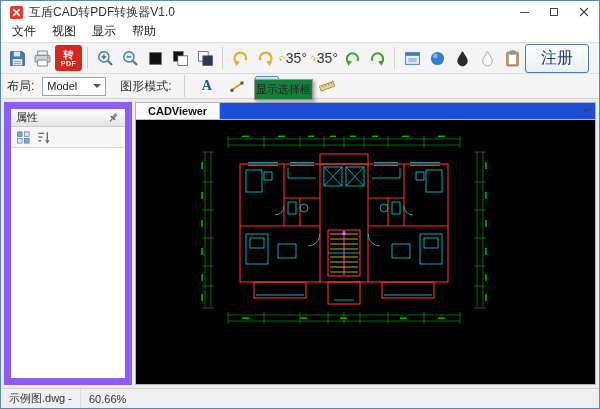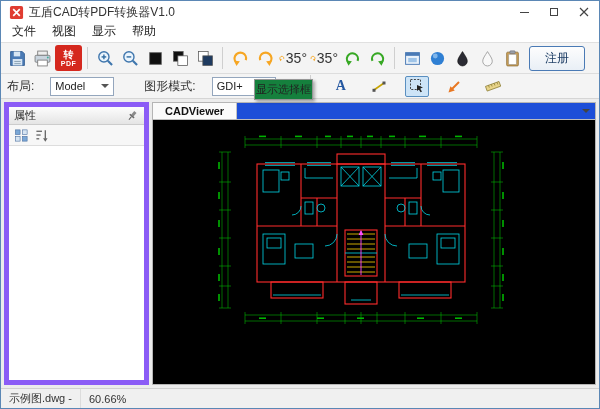--- a/index.html
+++ b/index.html
@@ -19,32 +19,32 @@
   .menu-item{padding:2px 8px;font-size:12px;color:#222}
   
   .toolbar{height:31px;background:#f4f4f4;border-bottom:1px solid #ddd;display:flex;align-items:center;padding:0 4px;gap:1px;flex:0 0 auto}
   .tbtn{width:24px;height:26px;display:flex;align-items:center;justify-content:center;border:1px solid transparent;border-radius:2px;flex:0 0 auto}
   .tbtn.wide{width:30px;gap:1px}
   .tsep{width:1px;height:22px;background:#cfcfcf;margin:0 4px;flex:0 0 auto}
   .pdf-btn{width:27px;height:26px;background:#d5281e;border-radius:3px;color:#fff;display:flex;flex-direction:column;align-items:center;justify-content:center;line-height:1;flex:0 0 auto}
   .pdf-btn .l1{font-size:10px;font-weight:bold}
   .pdf-btn .l2{font-size:7px;font-weight:bold;letter-spacing:.5px}
   .deg{font-size:14px;color:#333}
-  .register-btn{margin-left:auto;margin-right:10px;padding:3px 15px;font-size:12px;color:#1f3f66;background:linear-gradient(#fdfdfd,#e9eff6);border:1px solid #4a7ab5;border-radius:3px;flex:0 0 auto}
-  .toolbar2{height:25px;background:#f4f4f4;border-bottom:1px solid #d5d5d5;display:flex;align-items:center;padding:0 6px;gap:14px;flex:0 0 auto}
+  .register-btn{margin-left:auto;margin-right:10px;padding:3px 15px;font-size:16px;color:#1f3f66;background:linear-gradient(#fdfdfd,#e9eff6);border:1px solid #4a7ab5;border-radius:3px;flex:0 0 auto}
+  .toolbar2{height:25px;background:#f4f4f4;border-bottom:1px solid #d5d5d5;display:flex;align-items:center;padding:0 6px;gap:6px;flex:0 0 auto}
   .tb2-label{font-size:12px;color:#333;margin-right:2px;white-space:nowrap}
-  .select{height:19px;min-width:64px;background:#fff;border:1px solid #94a6bd;display:flex;align-items:center;font-size:11px;padding:0 4px;margin-right:16px}
+  .select{height:19px;min-width:64px;background:#fff;border:1px solid #94a6bd;display:flex;align-items:center;font-size:11px;padding:0 4px;margin-right:8px}
   .select .val{flex:1}
   .select .arrow{width:0;height:0;border:4px solid transparent;border-top-color:#555;margin-top:4px;margin-left:4px}
   .tbtn2{width:24px;height:21px;display:flex;align-items:center;justify-content:center;border:1px solid transparent;border-radius:2px;flex:0 0 auto}
   .tbtn2.pressed{background:#cde4f7;border-color:#5a8fc0}
   .font-a{font-family:"Liberation Serif","DejaVu Serif",serif;font-size:14px;font-weight:bold;color:#2457a0}
   
   .content{flex:1;display:flex;padding:3px;gap:3px;background:#ececec;min-height:0}
-  .sidebar{width:145px;background:#14532d;border:5px solid #8b5cf6;display:flex;flex-direction:column;flex:0 0 auto}
+  .sidebar{width:128px;background:#14532d;border:7px solid #8b5cf6;display:flex;flex-direction:column;flex:0 0 auto}
   .sidebar-header{height:18px;background:linear-gradient(#fdfdfd,#e4e4e4);border-bottom:1px solid #ccc;display:flex;align-items:center;padding:0 5px;font-size:11px;color:#222}
   .sidebar-header .pin{margin-left:auto}
   .sidebar-tools{height:21px;border-bottom:1px solid #ddd;display:flex;align-items:center;padding:0 3px;gap:2px;background:#f7f7f7}
   .stbtn{width:19px;height:17px;display:flex;align-items:center;justify-content:center;border:1px solid transparent;border-radius:2px}
   .sidebar-body{flex:1;background:#fff}
   .main{flex:1;display:flex;flex-direction:column;min-width:0;border:1px solid #b5b5b5}
   .tabbar{height:17px;background:#1d4ed8;border-bottom:1px solid #bdbdbd;display:flex;align-items:stretch}
   .tab{padding:0 12px;background:#fafafa;border-right:1px solid #c2c2c2;font-size:11px;font-weight:bold;color:#111;display:flex;align-items:center}
   .tab-dd{margin-left:auto;width:18px;display:flex;align-items:center;justify-content:center}
   .tab-dd i{width:0;height:0;border:4px solid transparent;border-top-color:#444;margin-top:4px}
@@ -225,24 +225,20 @@
     <button class="register-btn">注册</button>
   </div>
 
   <div class="toolbar2">
     <span class="tb2-label">布局:</span>
     <div class="select">
       <span class="val">Model</span>
       <i class="arrow"></i>
     </div>
     <span class="tb2-label">图形模式:</span>
-    <div class="select">
-      <span class="val">GDI+</span>
-      <i class="arrow"></i>
-    </div>
     <div class="tsep"></div>
     <div class="tbtn2">
       <span class="font-a">A</span>
     </div>
     <div class="tbtn2">
       <svg width="16" height="16" viewBox="0 0 16 16">
         <line x1="3" y1="12" x2="13" y2="5" stroke="#c8a400" stroke-width="1.6"></line>
         <rect x="1.5" y="10.8" width="3" height="3" fill="#555"></rect>
         <rect x="11.5" y="3.5" width="3" height="3" fill="#555"></rect>
       </svg>

